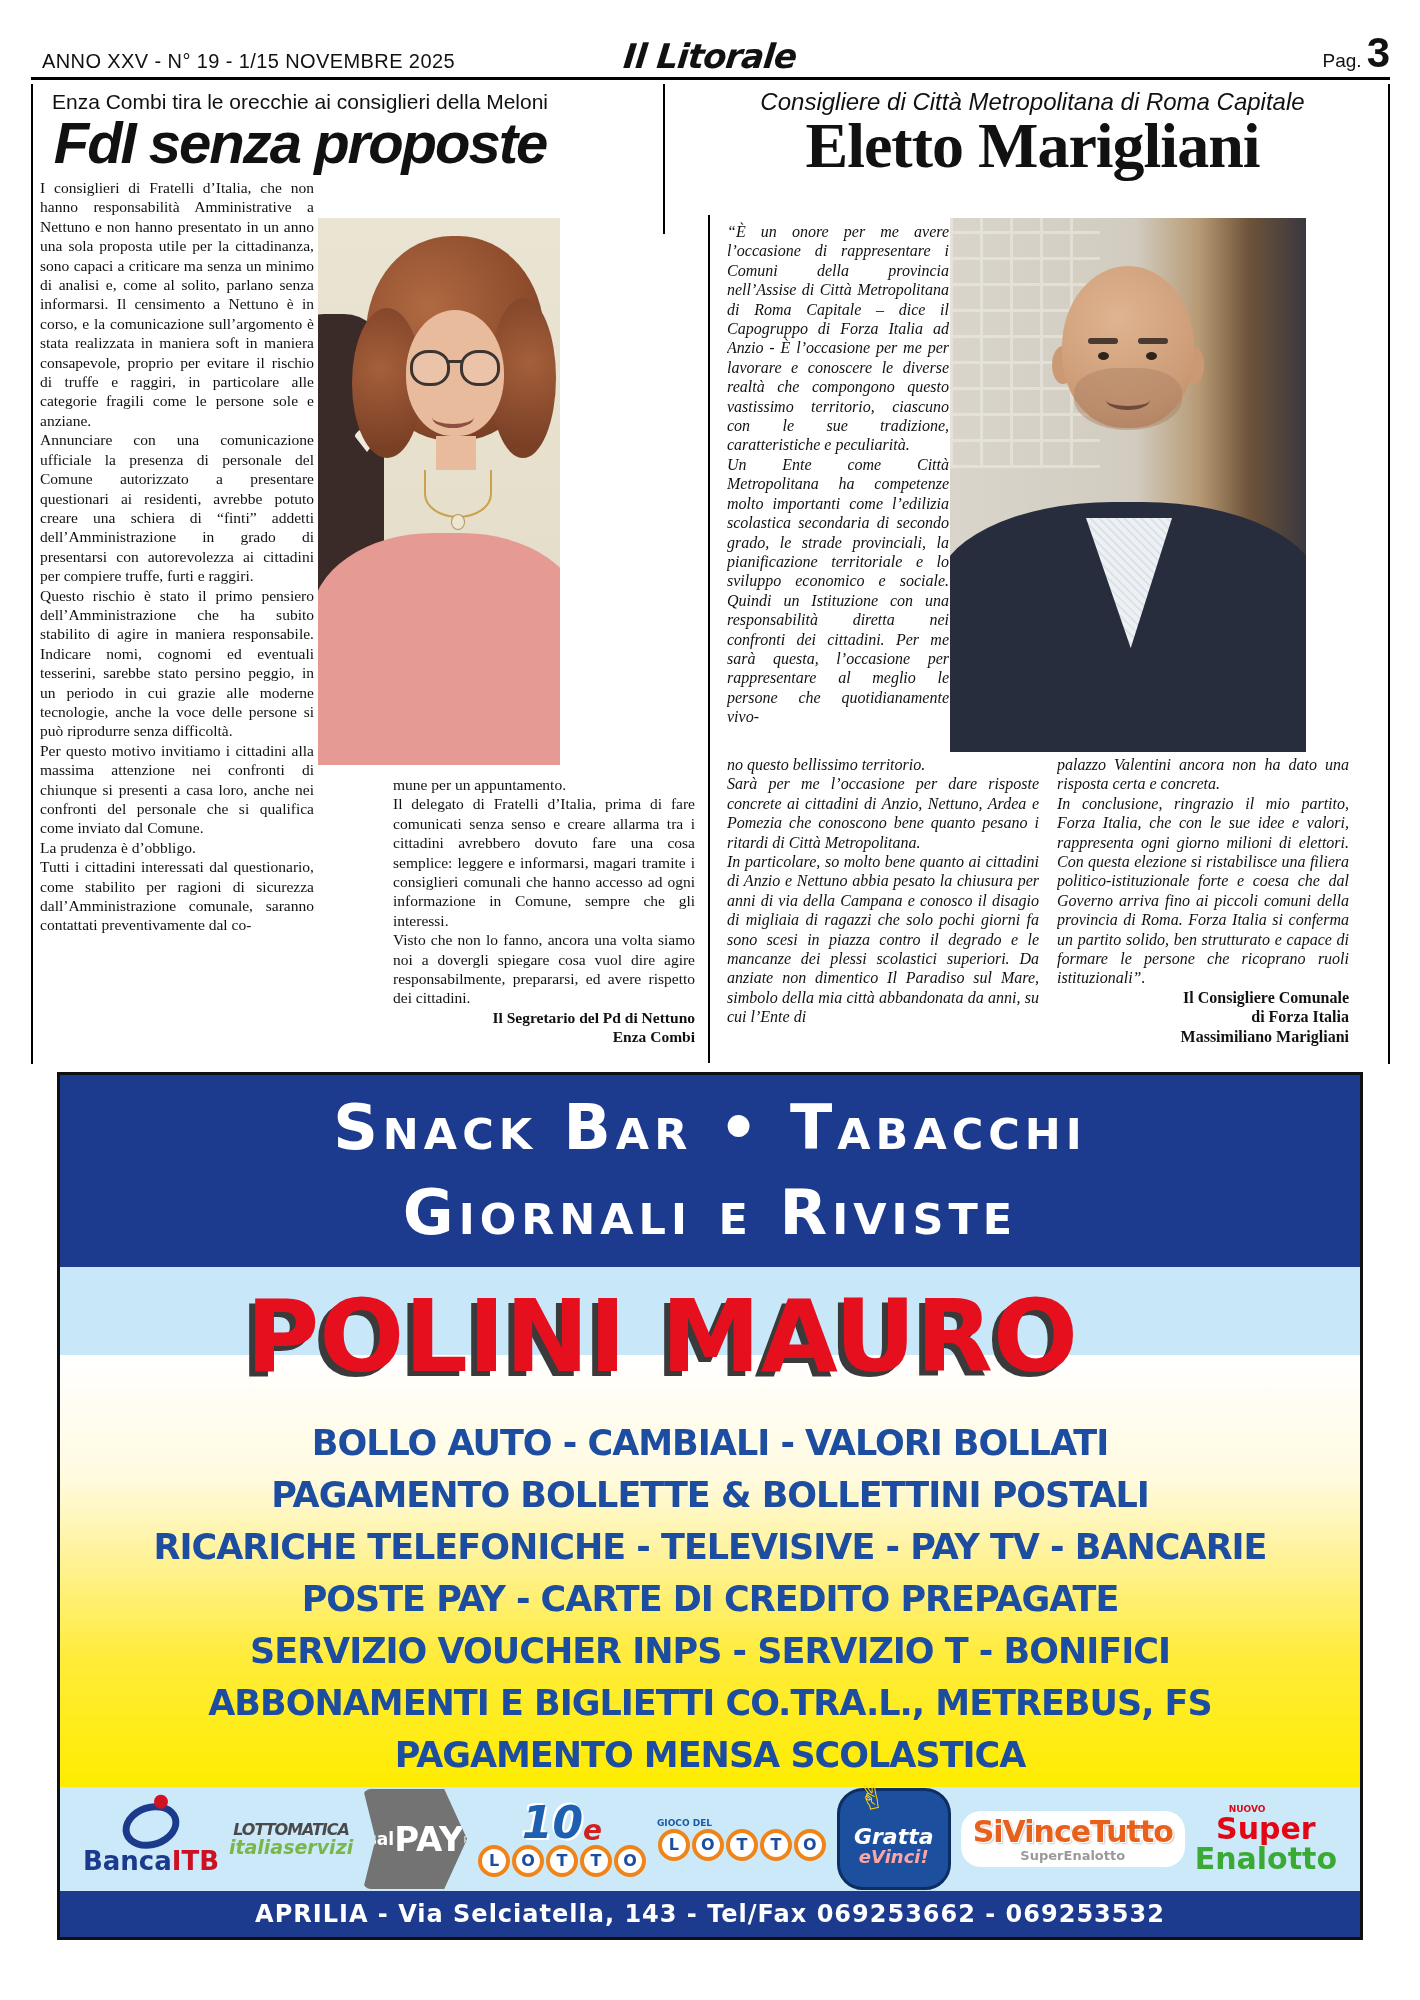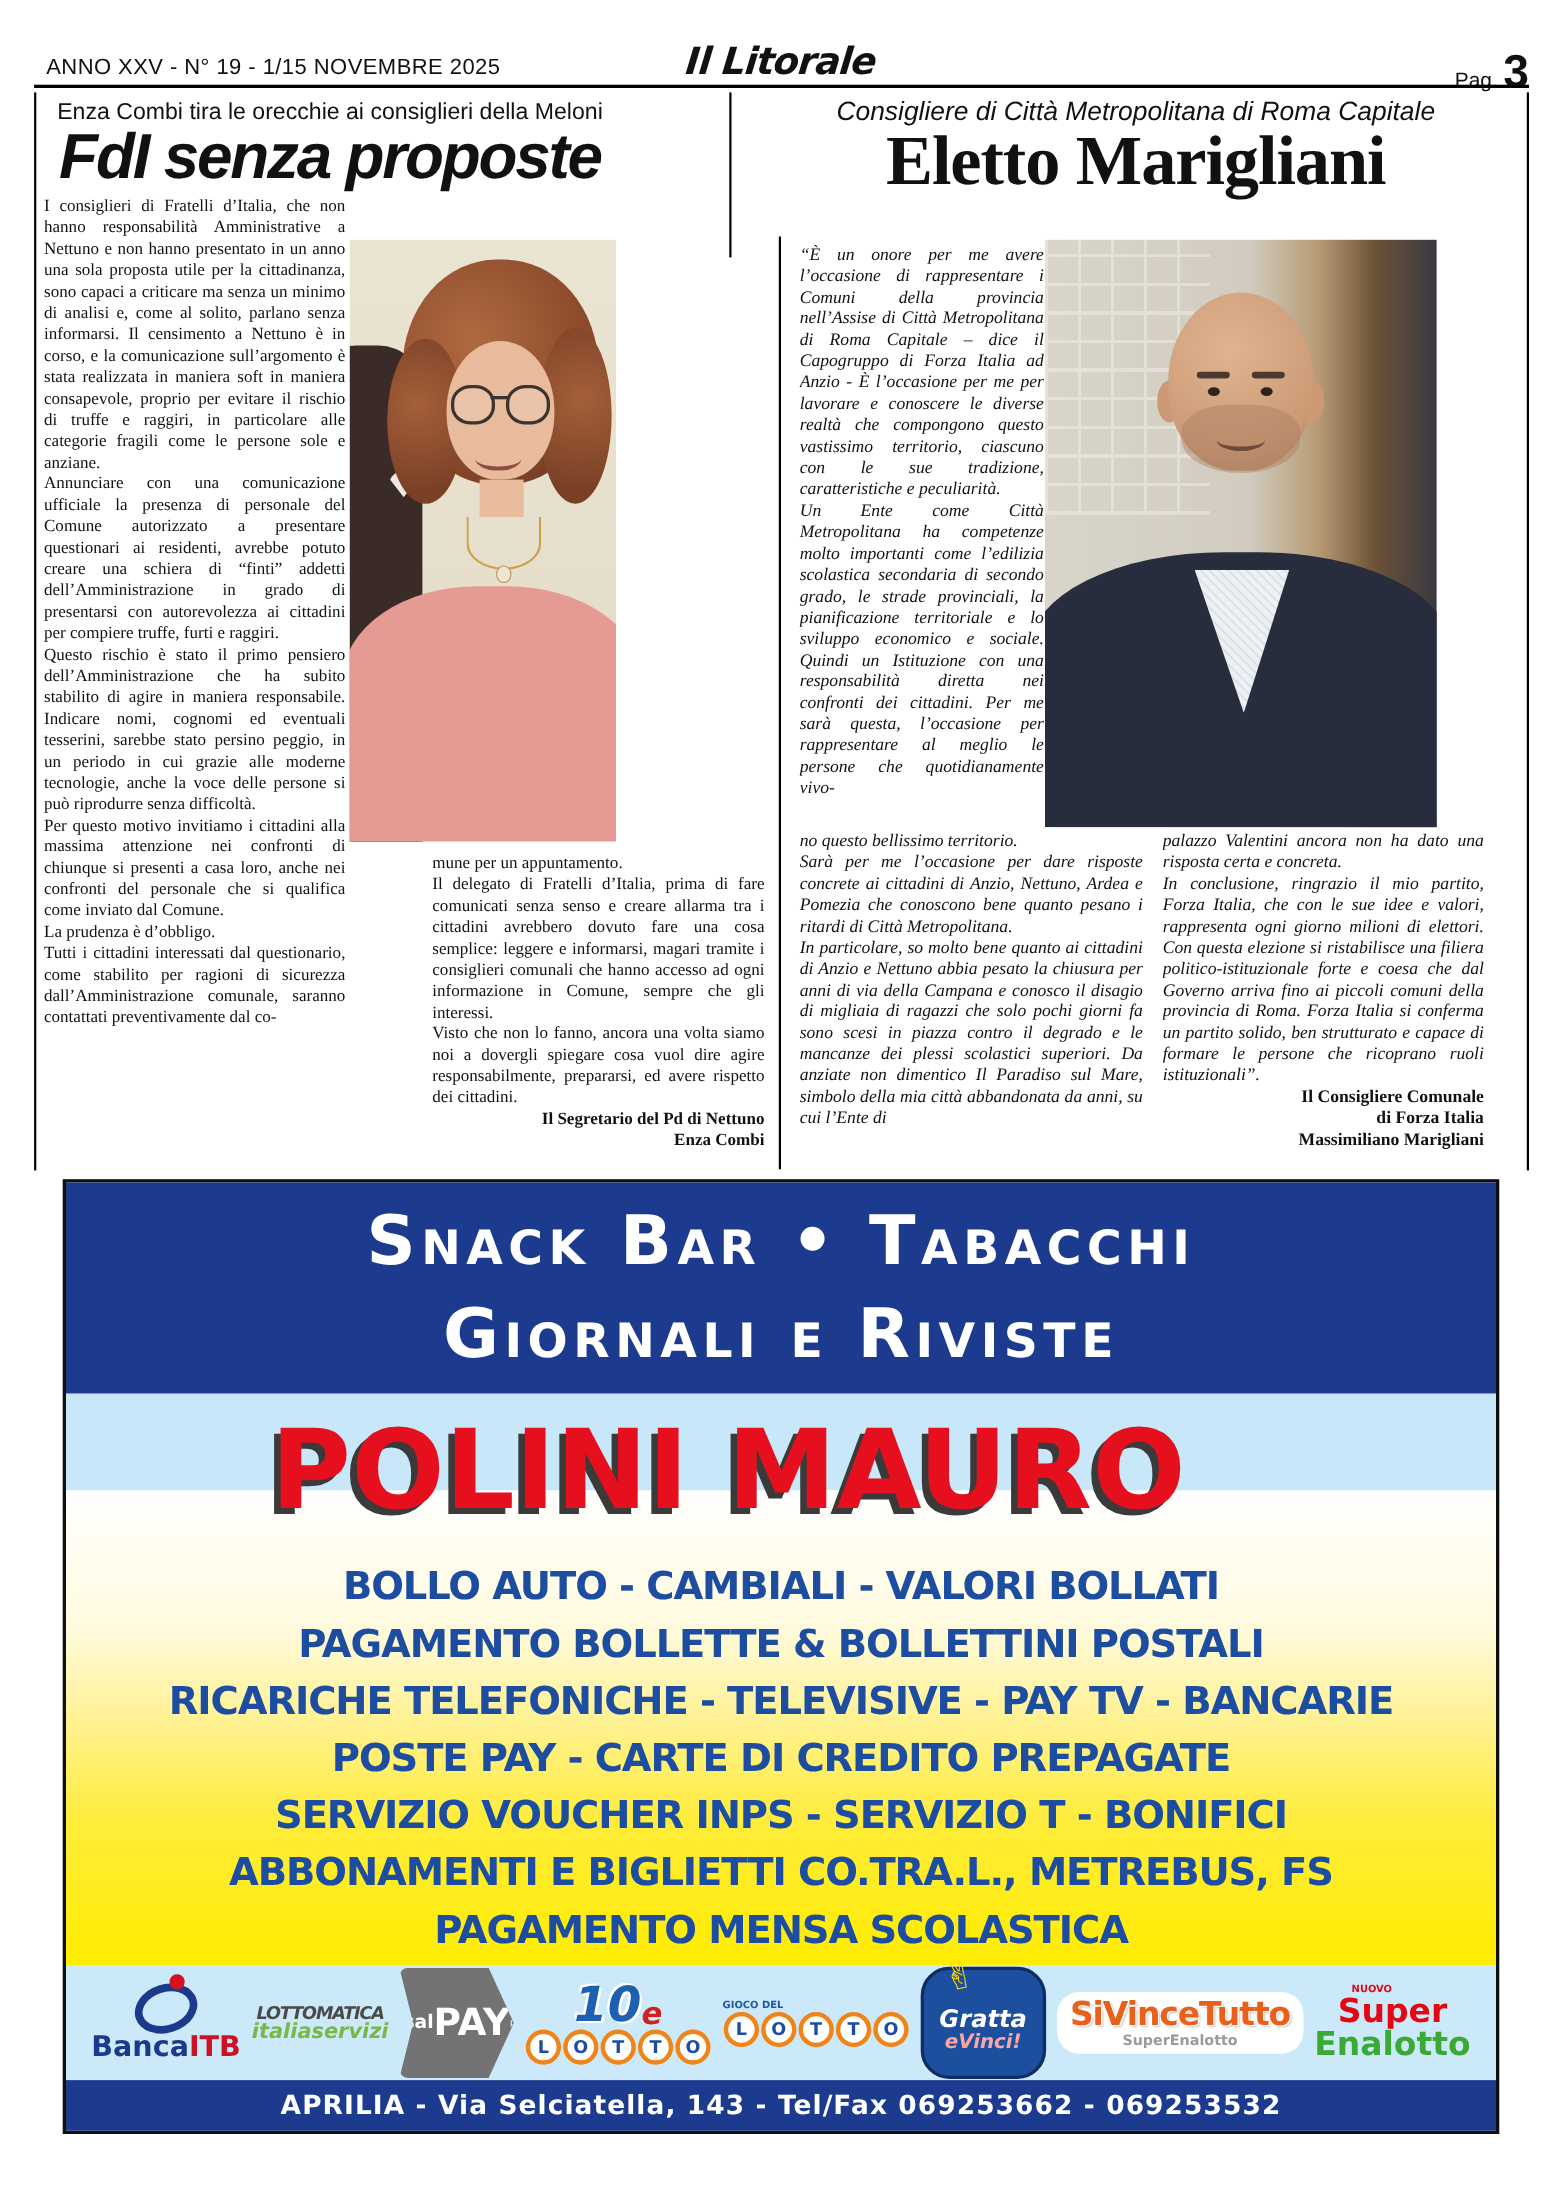--- a/index.html
+++ b/index.html
@@ -4,21 +4,21 @@
 <style>
   html,body{margin:0;padding:0;background:#ffffff;}
   .page{position:relative;width:1420px;height:2000px;background:#ffffff;overflow:hidden;
         font-family:"Liberation Serif", serif;color:#111;}
   .abs{position:absolute;}
 
   
   .edition{font-family:"Liberation Sans",sans-serif;font-size:20px;letter-spacing:.4px;color:#111;}
   .masthead{font-family:"DejaVu Sans",sans-serif;font-weight:bold;font-style:italic;
             font-size:34px;transform:skewX(-6deg);letter-spacing:-1px;text-align:center;}
-  .pagebox{display:flex;align-items:baseline;justify-content:flex-end;gap:5px;margin-top:12px;}
+  .pagebox{display:flex;align-items:baseline;justify-content:flex-end;gap:5px;}
   .pagelabel{font-family:"Liberation Sans",sans-serif;font-size:19px;}
   .pagenum{font-family:"Liberation Sans",sans-serif;font-size:42px;font-weight:bold;line-height:1;}
   .hrule{background:#000;}
 
   
   .kicker-left{font-family:"Liberation Sans",sans-serif;font-size:21px;text-align:center;}
   .kicker-right{font-family:"Liberation Sans",sans-serif;font-size:24px;font-style:italic;text-align:center;}
   .headline-left{font-family:"Liberation Sans",sans-serif;font-weight:bold;font-style:italic;
                  font-size:58px;letter-spacing:-2px;text-align:center;line-height:1.0;}
   .headline-right{font-family:"Liberation Serif",serif;font-weight:bold;font-size:64px;

